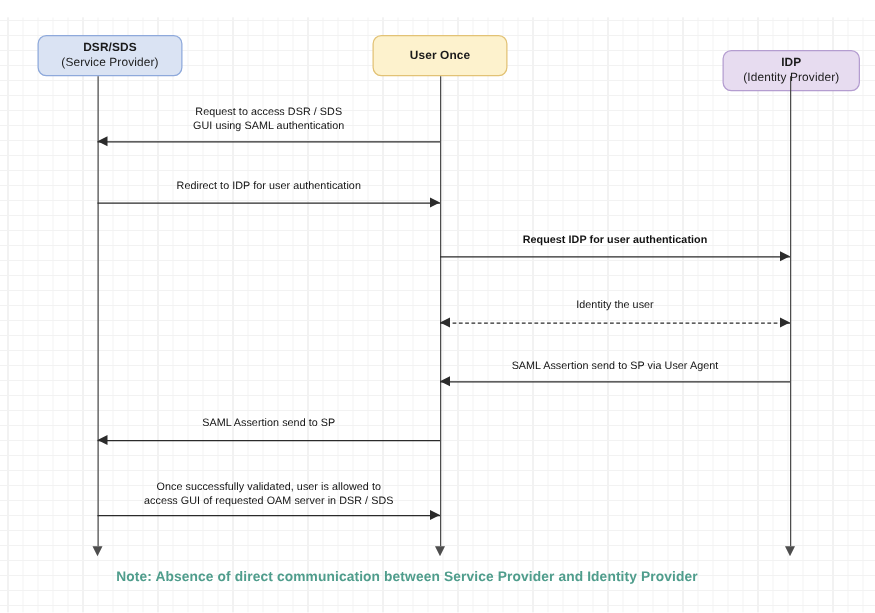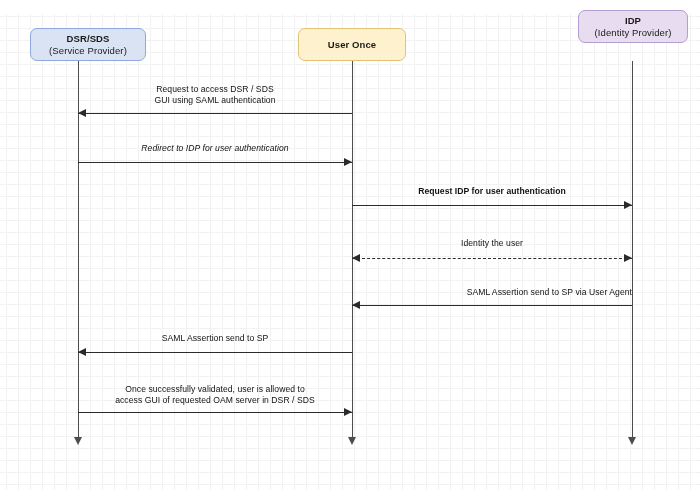--- a/index.html
+++ b/index.html
@@ -128,54 +128,55 @@
   <div id="grid-bg"></div>
 
   <div id="actors-layer">
       <div class="actor-box" style="left: 30px; top: 28px; width: 116px; height: 33px; background: rgb(218, 227, 243); border: 1.3px solid rgb(142, 169, 219);">
         <div class="actor-line1">DSR/SDS</div>
         <div class="actor-line2">(Service Provider)</div>
       </div>
       <div class="actor-box" style="left: 298px; top: 28px; width: 108px; height: 33px; background: rgb(253, 242, 205); border: 1.3px solid rgb(226, 194, 117);">
         <div class="actor-line1">User Once</div>
       </div>
-      <div class="actor-box" style="left: 578px; top: 10px; width: 110px; height: 33px; background: rgb(231, 220, 240); border: 1.3px solid rgb(180, 157, 208); text-align: center;">
+      <div class="actor-box" style="left: 578px; top: 40px; width: 110px; height: 33px; background: rgb(231, 220, 240); border: 1.3px solid rgb(180, 157, 208); text-align: center;">
         <div class="actor-line1">IDP</div>
         <div class="actor-line2">(Identity Provider)</div>
       </div>
     </div>
   <div id="lifelines-layer">
       <div class="lifeline" style="left: 78px; top: 61px; height: 376px;"></div>
       <div class="lifeline-head" style="left: 74.3px; top: 437px;"></div>
       <div class="lifeline" style="left: 352px; top: 61px; height: 376px;"></div>
       <div class="lifeline-head" style="left: 348.3px; top: 437px;"></div>
       <div class="lifeline" style="left: 632px; top: 61px; height: 376px;"></div>
       <div class="lifeline-head" style="left: 628.3px; top: 437px;"></div>
     </div>
   <div id="messages-layer">
       <div class="msg-line" style="left: 78px; top: 113px; width: 274px;"></div>
       <div class="arrow-left" style="top: 109.2px; left: 78px;"></div>
       <div class="msg-label" style="left: 78px; width: 274px; top: 84px;">Request to access DSR / SDS
 GUI using SAML authentication</div>
       <div class="msg-line" style="left: 78px; top: 162px; width: 274px;"></div>
       <div class="arrow-right" style="top: 158.2px; left: 344px;"></div>
-      <div class="msg-label" style="left: 78px; width: 274px; top: 143px; font-style: italic;">Redirect to IDP for user authentication</div>
+      <div class="msg-label" style="left: 78px; width: 274px; top: 143px;">Redirect to IDP for user authentication</div>
       <div class="msg-line" style="left: 352px; top: 205px; width: 280px;"></div>
       <div class="arrow-right" style="top: 201.2px; left: 624px;"></div>
       <div class="msg-label" style="left: 352px; width: 280px; top: 186px; font-weight: bold;">Request IDP for user authentication</div>
       <div class="msg-line dashed" style="left: 352px; top: 258px; width: 280px;"></div>
       <div class="arrow-right" style="top: 254.2px; left: 624px;"></div>
       <div class="arrow-left" style="top: 254.2px; left: 352px;"></div>
       <div class="msg-label" style="left: 352px; width: 280px; top: 238px;">Identity the user</div>
       <div class="msg-line" style="left: 352px; top: 305px; width: 280px;"></div>
       <div class="arrow-left" style="top: 301.2px; left: 352px;"></div>
-      <div class="msg-label" style="left: 352px; width: 280px; top: 287px; text-align: right;">SAML Assertion send to SP via User Agent</div>
+      <div class="msg-label" style="left: 352px; width: 280px; top: 287px;">SAML Assertion send to SP via User Agent</div>
       <div class="msg-line" style="left: 78px; top: 352px; width: 274px;"></div>
       <div class="arrow-left" style="top: 348.2px; left: 78px;"></div>
       <div class="msg-label" style="left: 78px; width: 274px; top: 333px;">SAML Assertion send to SP</div>
       <div class="msg-line" style="left: 78px; top: 412px; width: 274px;"></div>
       <div class="arrow-right" style="top: 408.2px; left: 344px;"></div>
       <div class="msg-label" style="left: 78px; width: 274px; top: 384px;">Once successfully validated, user is allowed to
 access GUI of requested OAM server in DSR / SDS</div>
     </div>
 
+  <div id="note-text" style="left: 93px; top: 456px; color: rgb(79, 157, 140);">Note: Absence of direct communication between Service Provider and Identity Provider</div>
 
 </div>
 
 </body></html>

